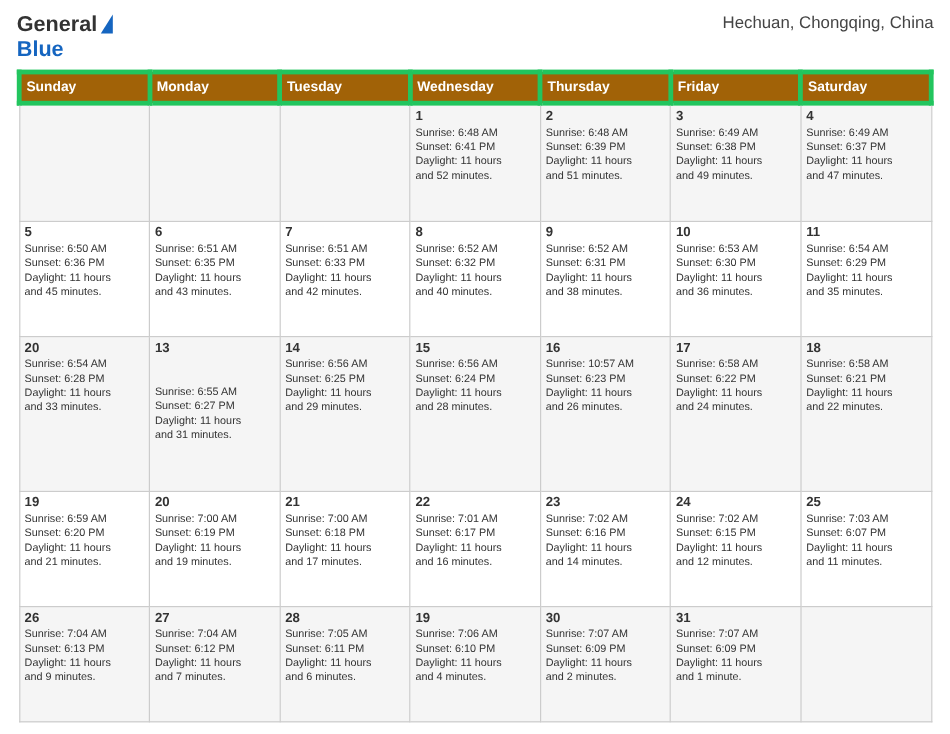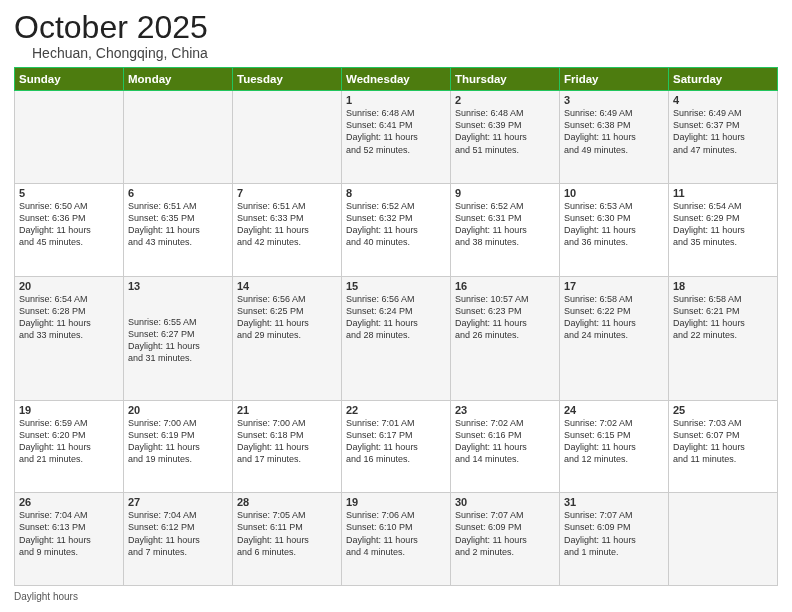--- a/index.html
+++ b/index.html
@@ -62,27 +62,27 @@
     .location {
       font-size: 14px;
       color: #444;
     }
     .calendar {
       width: 100%;
       border-collapse: collapse;
       flex: 1;
     }
     .calendar th {
-      background-color: #4d7c0f;
+      background-color: #a16207;
       color: #fff;
       font-size: 11.5px;
       font-weight: bold;
       padding: 5px 4px;
       text-align: left;
-      border: 1px solid #22c55e;
+      border: 4px solid #22c55e;
     }
     .calendar td {
       border: 1px solid #ccc;
       vertical-align: top;
       padding: 3px 4px;
       font-size: 9.2px;
       color: #333;
       width: calc(100% / 7);
       background: #fff;
     }
@@ -111,22 +111,28 @@
       font-size: 10px;
       color: #555;
       text-align: left;
     }
   </style>
 </head>
 <body>
 
 <div class="container">
   <div class="header">
+    <div class="logo">
+      <div class="logo-text">
+        <span class="logo-general">General</span>
+        <div class="logo-triangle"></div>
+      </div>
+      <span class="logo-blue">Blue</span>
+    </div>
     <div class="title-block">
-      <div class="month-title">October 2025</div>
       <div class="location">Hechuan, Chongqing, China</div>
     </div>
   </div>
 
   <table class="calendar">
     <thead>
       <tr>
       <th>Sunday</th>
           <th>Monday</th>
           <th>Tuesday</th>
@@ -364,16 +370,13 @@
             <div class="day-info" style="white-space: pre-line;">Sunrise: 7:07 AM
 Sunset: 6:09 PM
 Daylight: 11 hours
 and 1 minute.</div>
           </td>
           <td class="empty-cell"></td>
         </tr>
       </tbody>
   </table>
 
-  <div class="footer">
-    <span>Daylight hours</span>
-  </div>
 </div>
 
 </body></html>

